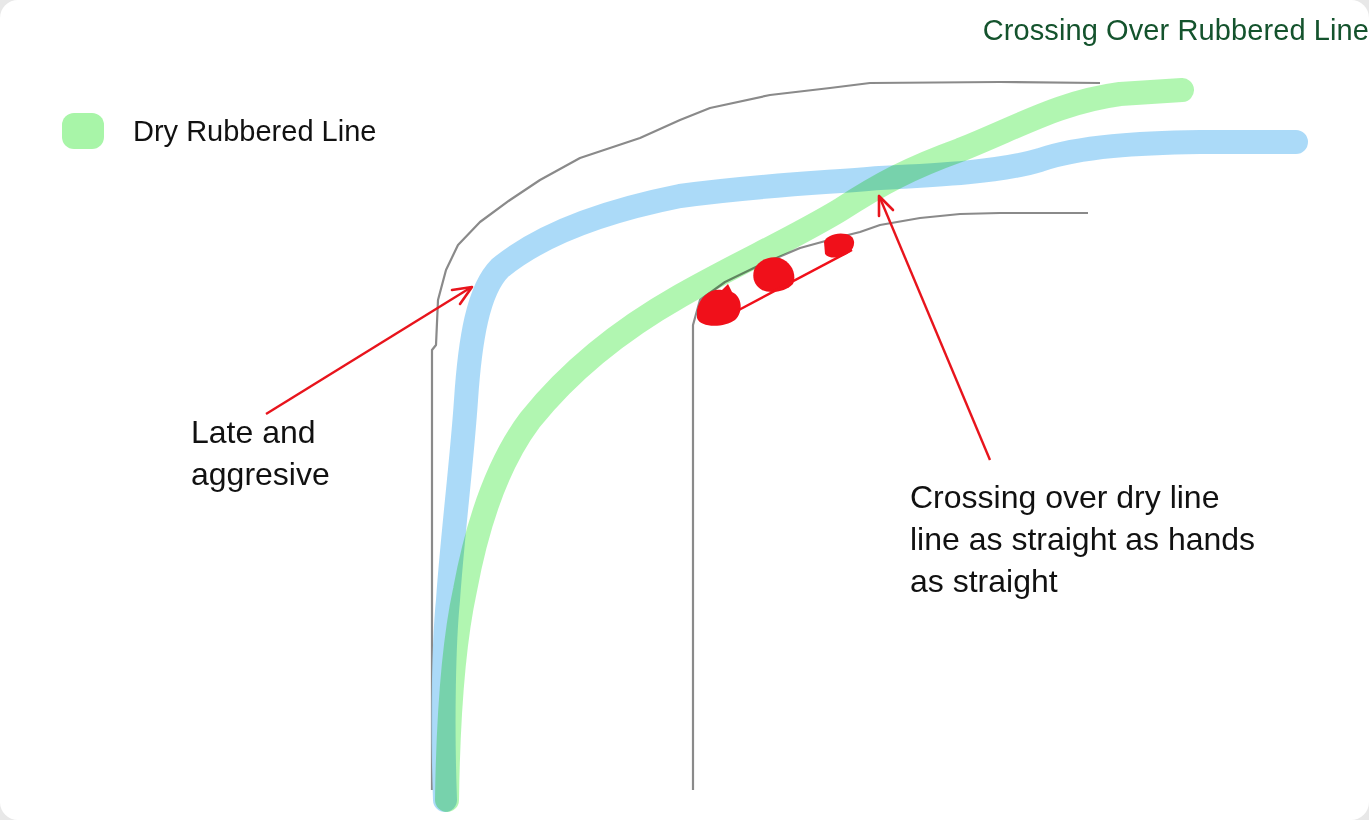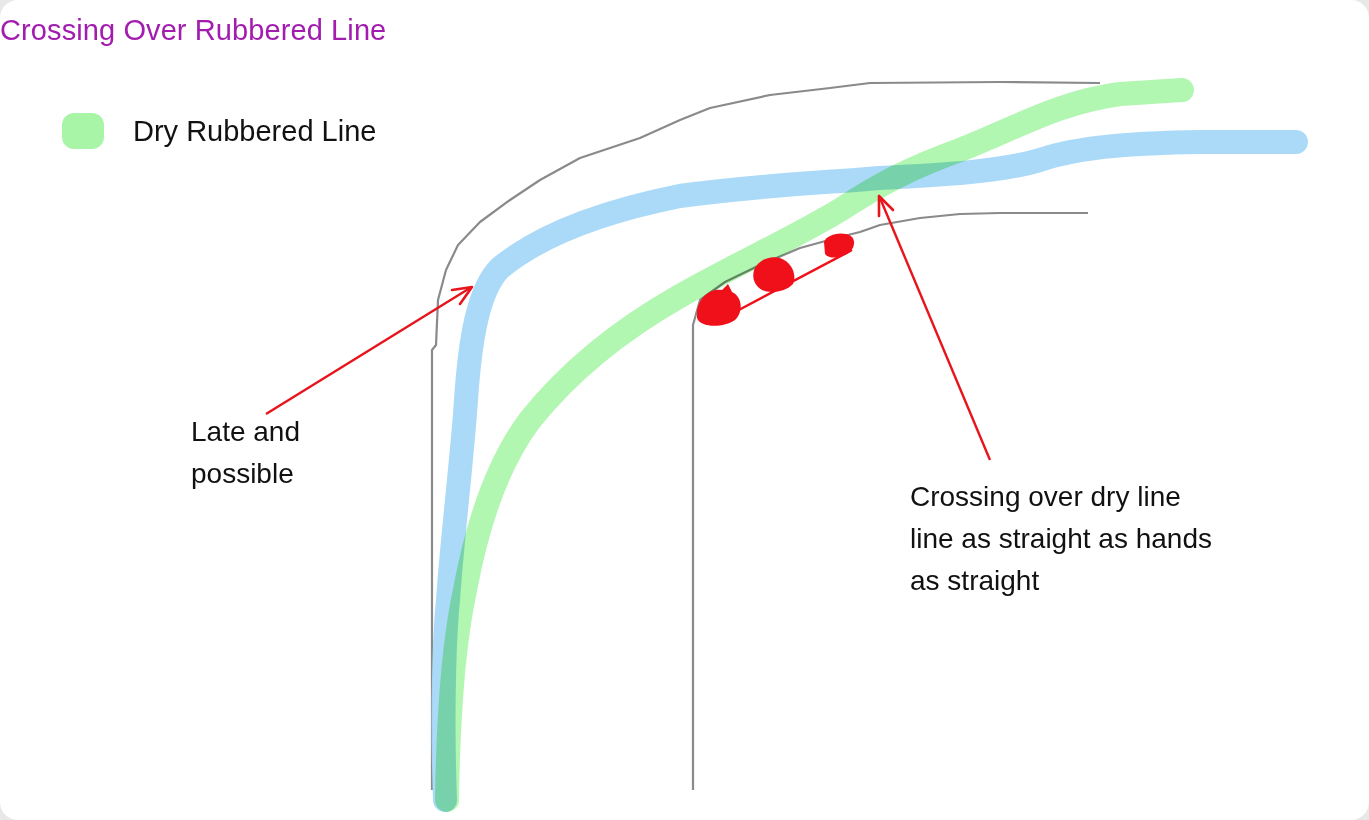--- a/index.html
+++ b/index.html
@@ -4,28 +4,28 @@
   <style>
     html, body { margin: 0; padding: 0; background: #e8e8e8; }
     body { width: 1369px; height: 820px; overflow: hidden; }
     .canvas {
       position: relative; width: 1369px; height: 820px;
       background: #ffffff; border-radius: 18px; overflow: hidden;
       font-family: "Liberation Sans", sans-serif; color: #111;
     }
     svg.drawing { position: absolute; left: 0; top: 0; }
     .title {
-      position: absolute; left: 0; right: 11px; top: 14px; text-align: left;
-      font-size: 29px; color: #a21caf; letter-spacing: 0.1px;
+      position: absolute; left: 0; right: 0; top: 14px; text-align: right;
+      font-size: 29px; color: #14532d; letter-spacing: 0.1px;
     }
     .legend { position: absolute; left: 26px; top: 110px; }
     .legend-item { display: flex; align-items: center; height: 42px; margin-bottom: 42px; padding-left: 36px; }
     .swatch { width: 42px; height: 36px; border-radius: 12px; margin-right: 29px; }
     .legend-label { font-size: 29px; }
-    .annotation { position: absolute; font-size: 28px; line-height: 42px; }
+    .annotation { position: absolute; font-size: 32px; line-height: 42px; }
     .ann-left { left: 191px; top: 411px; width: 200px; }
     .ann-right { left: 910px; top: 476px; width: 420px; }
   </style>
 </head>
 <body>
 
 <div class="canvas">
 
   <svg class="drawing" width="1369" height="820" viewBox="0 0 1369 820">
 
@@ -58,21 +58,21 @@
 
   <div class="legend">
     <div class="legend-item">
       <div class="swatch" style="background:#a8f5a8;"></div>
       <span class="legend-label">Dry Rubbered Line</span>
     </div>
   </div>
 
   <div class="annotation ann-left">
     <div>Late and</div>
-    <div>possible</div>
+    <div>aggresive</div>
   </div>
 
   <div class="annotation ann-right">
     <div>Crossing over dry line</div>
     <div>line as straight as hands</div>
     <div>as straight</div>
   </div>
 </div>
 
 </body></html>

